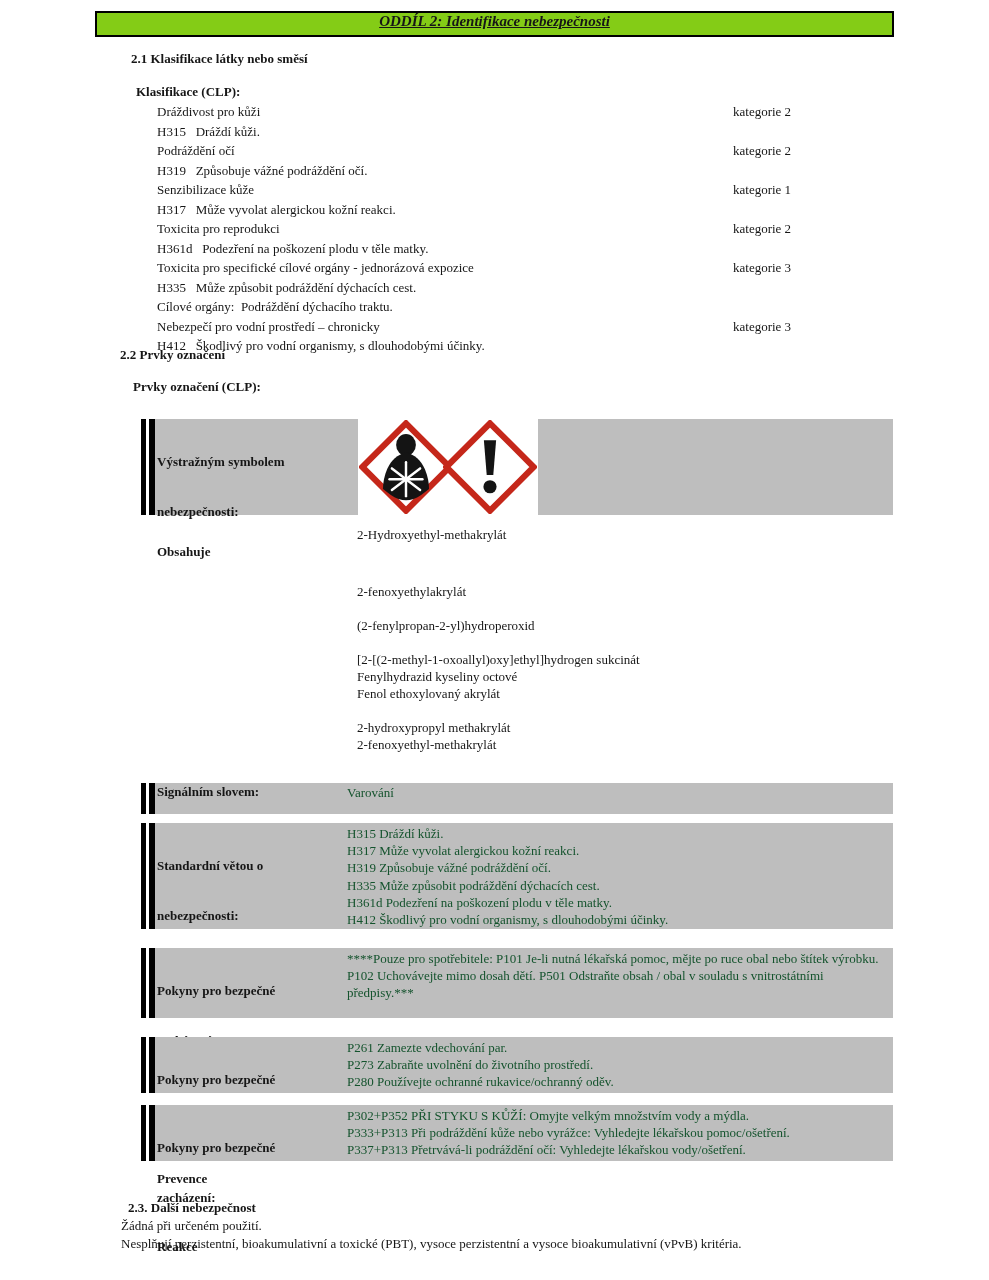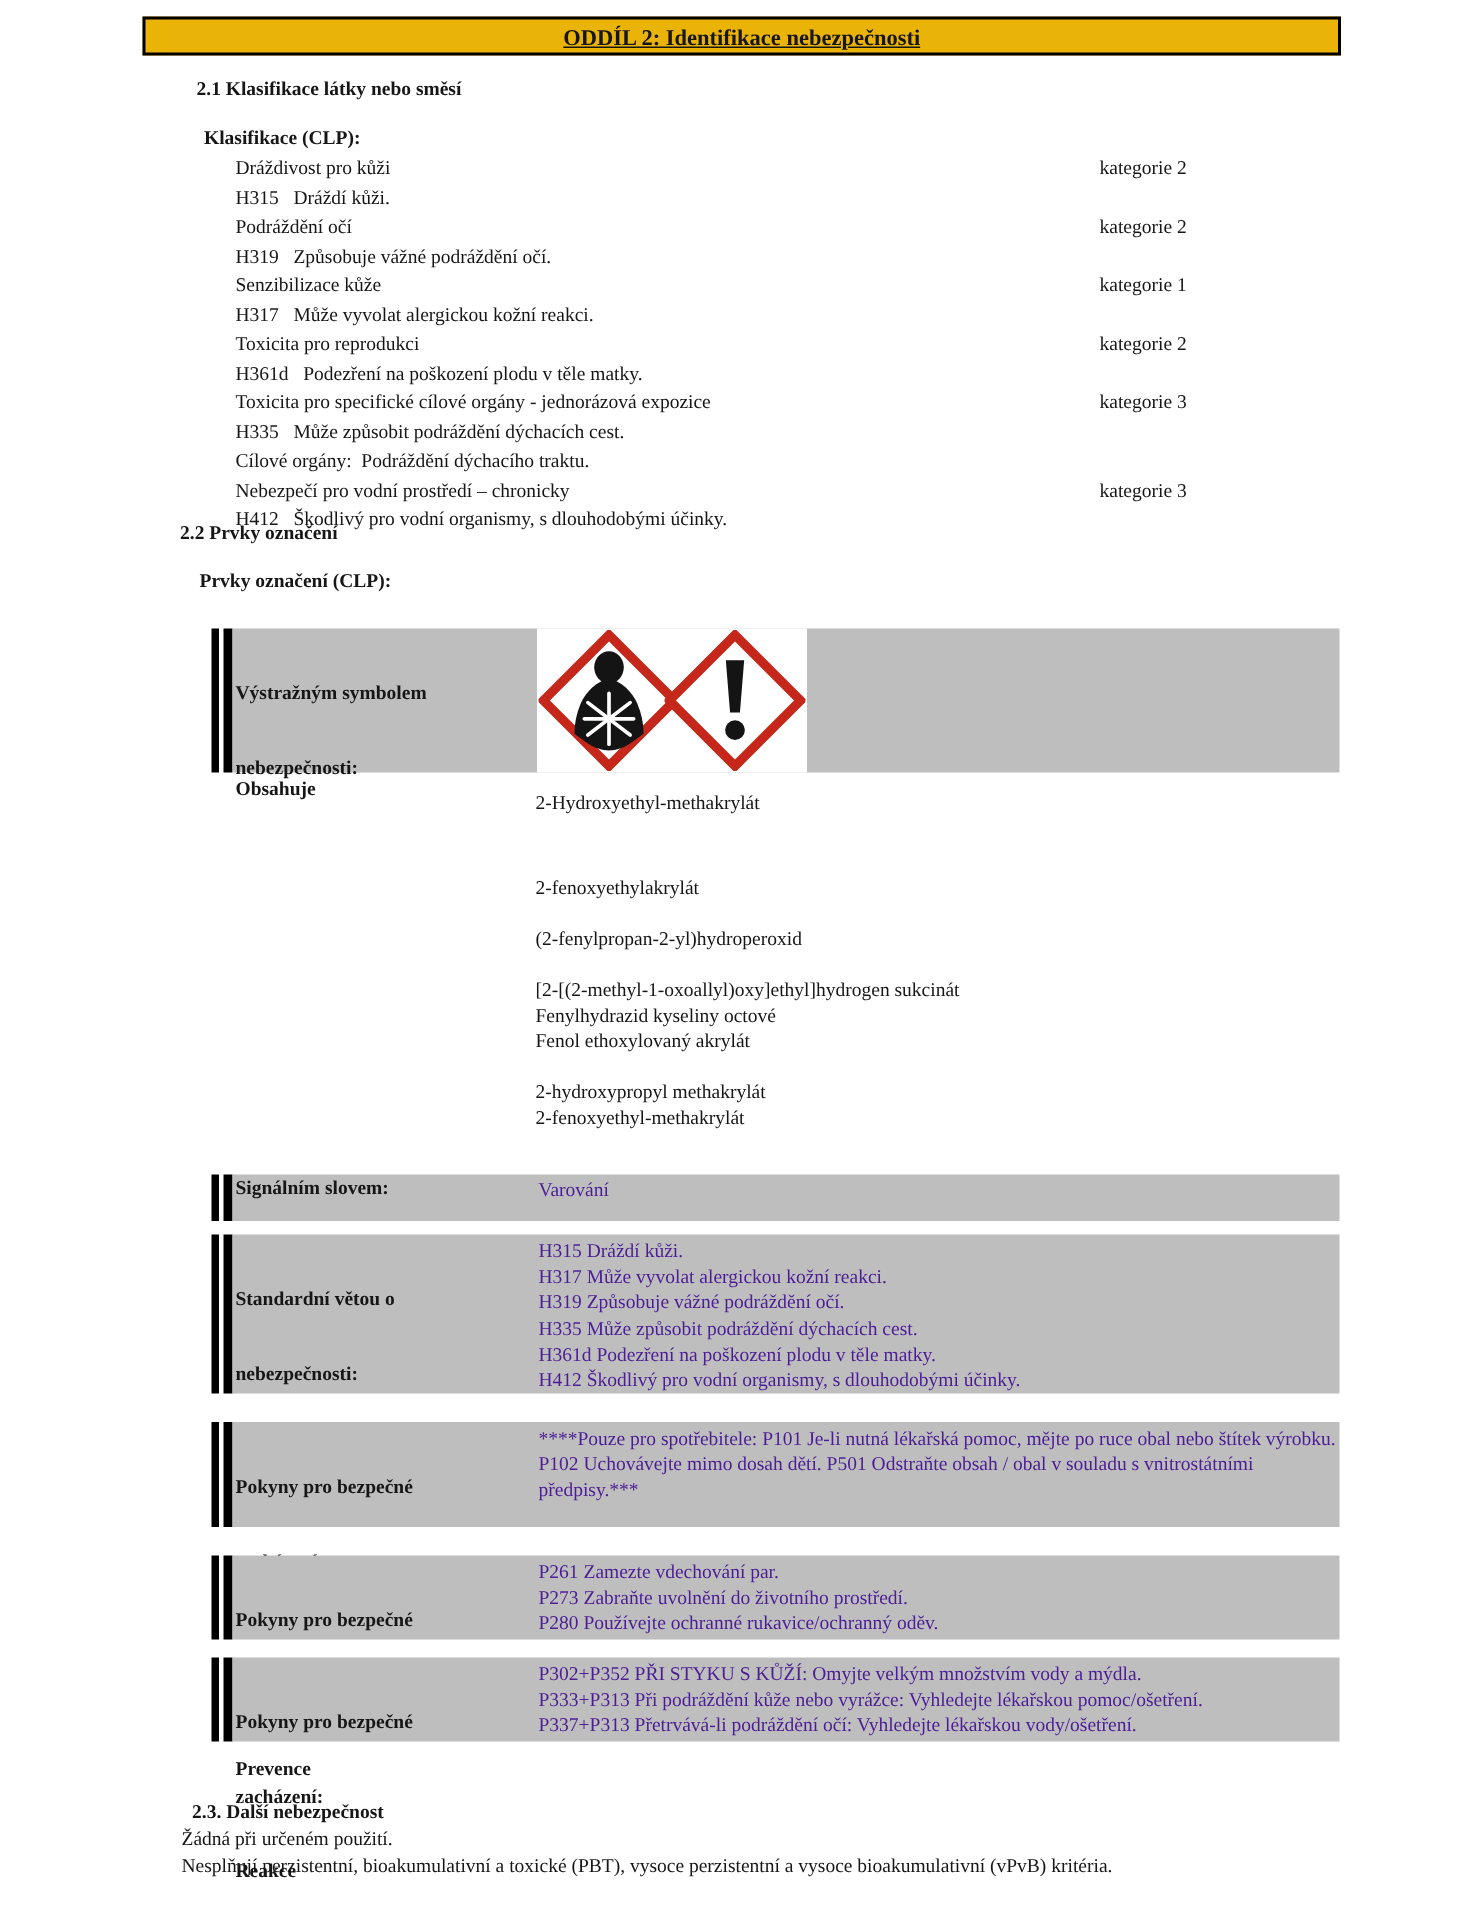--- a/index.html
+++ b/index.html
@@ -5,39 +5,39 @@
   html,body { margin:0; padding:0; background:#ffffff; }
   .page {
     position:relative; width:989px; height:1280px; background:#ffffff;
     font-family:"Liberation Serif","DejaVu Serif",serif;
     font-size:13px; color:#161616; overflow:hidden;
   }
 
   
   .title-bar {
     position:absolute; left:95px; top:11px; width:795px; height:22px;
-    background:#eab308; border:2px solid #000;
-    display:flex; align-items:flex-end; justify-content:center;
+    background:#84cc16; border:2px solid #000;
+    display:flex; align-items:flex-start; justify-content:center;font-style:italic;
   }
   .title-bar .title-text { font-weight:bold; font-size:15px; text-decoration:underline; }
 
   .h-sec { position:absolute; font-weight:bold; }
 
   
   .cls-row { position:absolute; left:157px; width:740px; height:19px; white-space:pre; }
   .cls-cat { position:absolute; left:576px; top:0; white-space:pre; }
 
   
   .band { position:absolute; left:141px; width:752px; display:flex; }
   .vbar1 { width:5px; background:#000; }
   .vgap  { width:3px; background:#fff; }
   .vbar2 { width:6px; background:#000; }
   .band-body { flex:1; background:#bebebe; position:relative; }
   .band-label { position:absolute; left:2px; top:2px; font-weight:bold; line-height:16.5px; white-space:pre; }
-  .band-value { position:absolute; left:204px; top:2px; color:#4c1d95; line-height:17.2px; }
+  .band-value { position:absolute; left:192px; top:2px; color:#14532d; line-height:17.2px; }
   .band-value div { white-space:pre; }
 
   
   .picto-box {
     position:absolute; left:203px; top:0; width:180px; height:96px; background:#ffffff;
     display:flex; align-items:center; justify-content:center;
   }
   .picto-box svg { width:94px; height:94px; }
   .picto-box svg + svg { margin-left:-10px; }
 
@@ -102,21 +102,21 @@
         </svg>
         <svg viewBox="0 0 100 100">
           <polygon points="50,3.5 96.5,50 50,96.5 3.5,50" fill="#ffffff" stroke="#c5271a" stroke-width="6.5"></polygon>
           <path d="M43.5 21.5 L56.5 21.5 L53.5 58.5 L46.5 58.5 Z" fill="#141414"></path>
           <circle cx="50" cy="71" r="7" fill="#141414"></circle>
         </svg>
       </div>
     </div>
   </div>
 
-  <div class="h-sec" style="left:157px; top:518px;">Obsahuje</div>
+  <div class="h-sec" style="left:157px; top:544px;">Obsahuje</div>
   <div class="chem-line" style="top:527px;">2-Hydroxyethyl-methakrylát</div>
   <div class="chem-line" style="top:584px;">2-fenoxyethylakrylát</div>
   <div class="chem-line" style="top:618px;">(2-fenylpropan-2-yl)hydroperoxid</div>
   <div class="chem-line" style="top:652px;">[2-[(2-methyl-1-oxoallyl)oxy]ethyl]hydrogen sukcinát</div>
   <div class="chem-line" style="top:669px;">Fenylhydrazid kyseliny octové</div>
   <div class="chem-line" style="top:686px;">Fenol ethoxylovaný akrylát</div>
   <div class="chem-line" style="top:720px;">2-hydroxypropyl methakrylát</div>
   <div class="chem-line" style="top:737px;">2-fenoxyethyl-methakrylát</div>
 
   <div class="band" style="top:783px; height:31px;">

